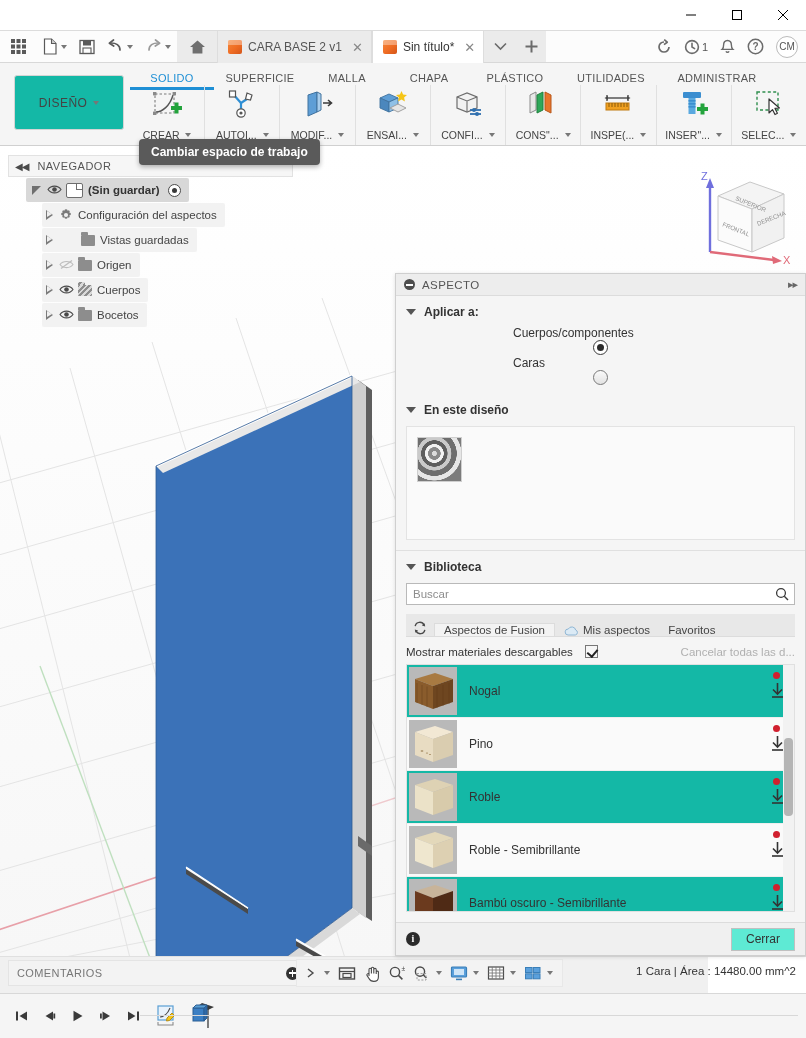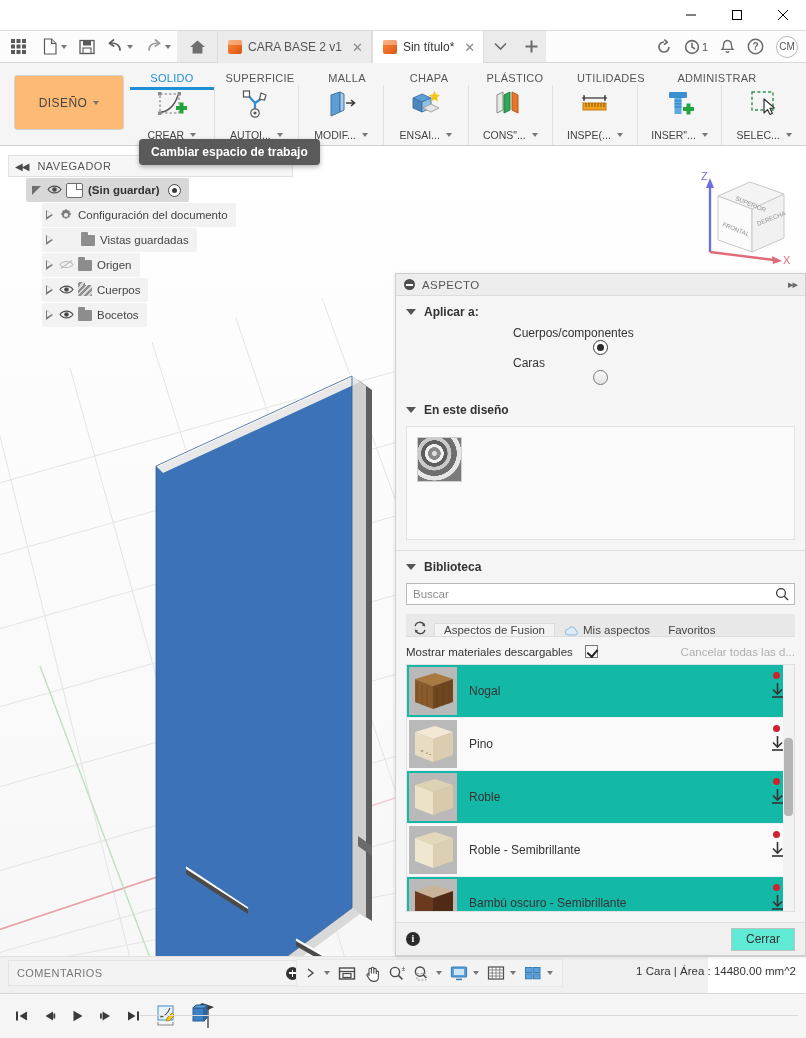--- a/index.html
+++ b/index.html
@@ -79,21 +79,21 @@
   }
   .rtab {
     font-size: 11px; color: #555; letter-spacing: .3px;
     padding: 14px 0 3px; margin: 0; text-align: center;
     border-bottom: 3px solid transparent;
   }
   .rtab.active { color: #1e8fd5; border-bottom-color: #1e8fd5; }
 
   .wsbox {
     position: absolute; left: 14px; top: 12px; width: 110px; height: 55px;
-    background: #fdba74; border: 1px solid #d5d5d5; border-radius: 3px;
+    background: #14b8a6; border: 1px solid #d5d5d5; border-radius: 3px;
     display: flex; align-items: center; justify-content: center;
     font-size: 12px; color: #444; letter-spacing: .4px;
   }
   .ribbon-groups {
     position: absolute; left: 130px; top: 22px; right: 0; height: 61px;
     display: flex; align-items: flex-start;
   }
   .rgroup {
     flex: 1 1 0; height: 60px; display: flex; flex-direction: column;
     align-items: center; justify-content: flex-start;
@@ -589,20 +589,38 @@
             <path d="M14 19 L22 15 L30 19 L22 23 Z" fill="#e5e5e5" stroke="#9a9a9a" stroke-width=".9"></path>
             <path d="M25.5 2 l1.6 3.6 3.9 .4 -2.9 2.6 .8 3.9 -3.4-2 -3.4 2 .8-3.9 -2.9-2.6 3.9-.4 z" fill="#f5c518"></path>
           </svg>
         </div>
         <div class="glabel">
           <span>ENSAI...</span>
           <span class="caret-dn"></span>
         </div>
       </div>
 
+      <div class="rgroup">
+        <div class="gicon">
+          <svg width="34" height="32" viewBox="0 0 34 32">
+            <path d="M6 8 L16 4 L26 8 L26 19 L16 23 L6 19 Z" fill="#f2f2f2" stroke="#6d6d6d" stroke-width="1.2"></path>
+            <path d="M6 8 L16 12 L26 8 M16 12 V23" fill="none" stroke="#6d6d6d" stroke-width="1.1"></path>
+            <g stroke="#2f6fae" stroke-width="1.8">
+                <line x1="19" y1="21" x2="30" y2="21"></line>
+                <line x1="19" y1="25" x2="30" y2="25"></line>
+              </g>
+            <circle cx="23" cy="21" r="2" fill="#2f6fae"></circle>
+              <circle cx="26" cy="25" r="2" fill="#2f6fae"></circle>
+          </svg>
+        </div>
+        <div class="glabel">
+          <span>CONFI...</span>
+          <span class="caret-dn"></span>
+        </div>
+      </div>
 
       <div class="rgroup">
         <div class="gicon">
           <svg width="34" height="32" viewBox="0 0 34 32">
             <path d="M4 6 L10 3 L10 21 L4 24 Z" fill="#e8e8e8" stroke="#8a8a8a" stroke-width="1"></path>
             <path d="M11 6 L17 3 L17 21 L11 24 Z" fill="#2fa85a" stroke="#21803f" stroke-width="1"></path>
             <path d="M19 3 L25 6 L25 24 L19 21 Z" fill="#e8762c" stroke="#b8571a" stroke-width="1"></path>
           </svg>
         </div>
         <div class="glabel">
@@ -779,21 +797,21 @@
     </div>
 
     <div class="nav-row lvl1">
       <span class="arrow-r"></span>
       <span style="display:flex;">
         <svg width="14" height="14" viewBox="0 0 14 14">
           <path d="M7 1.2 l1.1.25 .55 1.35 1.25-.55 .9 .9 -.55 1.25 1.35 .55 .25 1.05 -.25 1.05 -1.35 .55 .55 1.25 -.9 .9 -1.25-.55 -.55 1.35 -1.1 .25 -1.1-.25 -.55-1.35 -1.25 .55 -.9-.9 .55-1.25 -1.35-.55 -.25-1.05 .25-1.05 1.35-.55 -.55-1.25 .9-.9 1.25 .55 .55-1.35 z" fill="#7a7a7a"></path>
           <circle cx="7" cy="7" r="2.1" fill="#f0f0f0"></circle>
         </svg>
       </span>
-      <span class="nav-lbl">Configuración del documento</span>
+      <span class="nav-lbl">Configuración del aspectos</span>
     </div>
 
     <div class="nav-row lvl1">
       <span class="arrow-r"></span>
       <span style="width:20px;display:inline-block;flex:0 0 20px;"></span>
       <span class="folder"></span>
       <span class="nav-lbl">Vistas guardadas</span>
     </div>
 
     <div class="nav-row lvl1">

